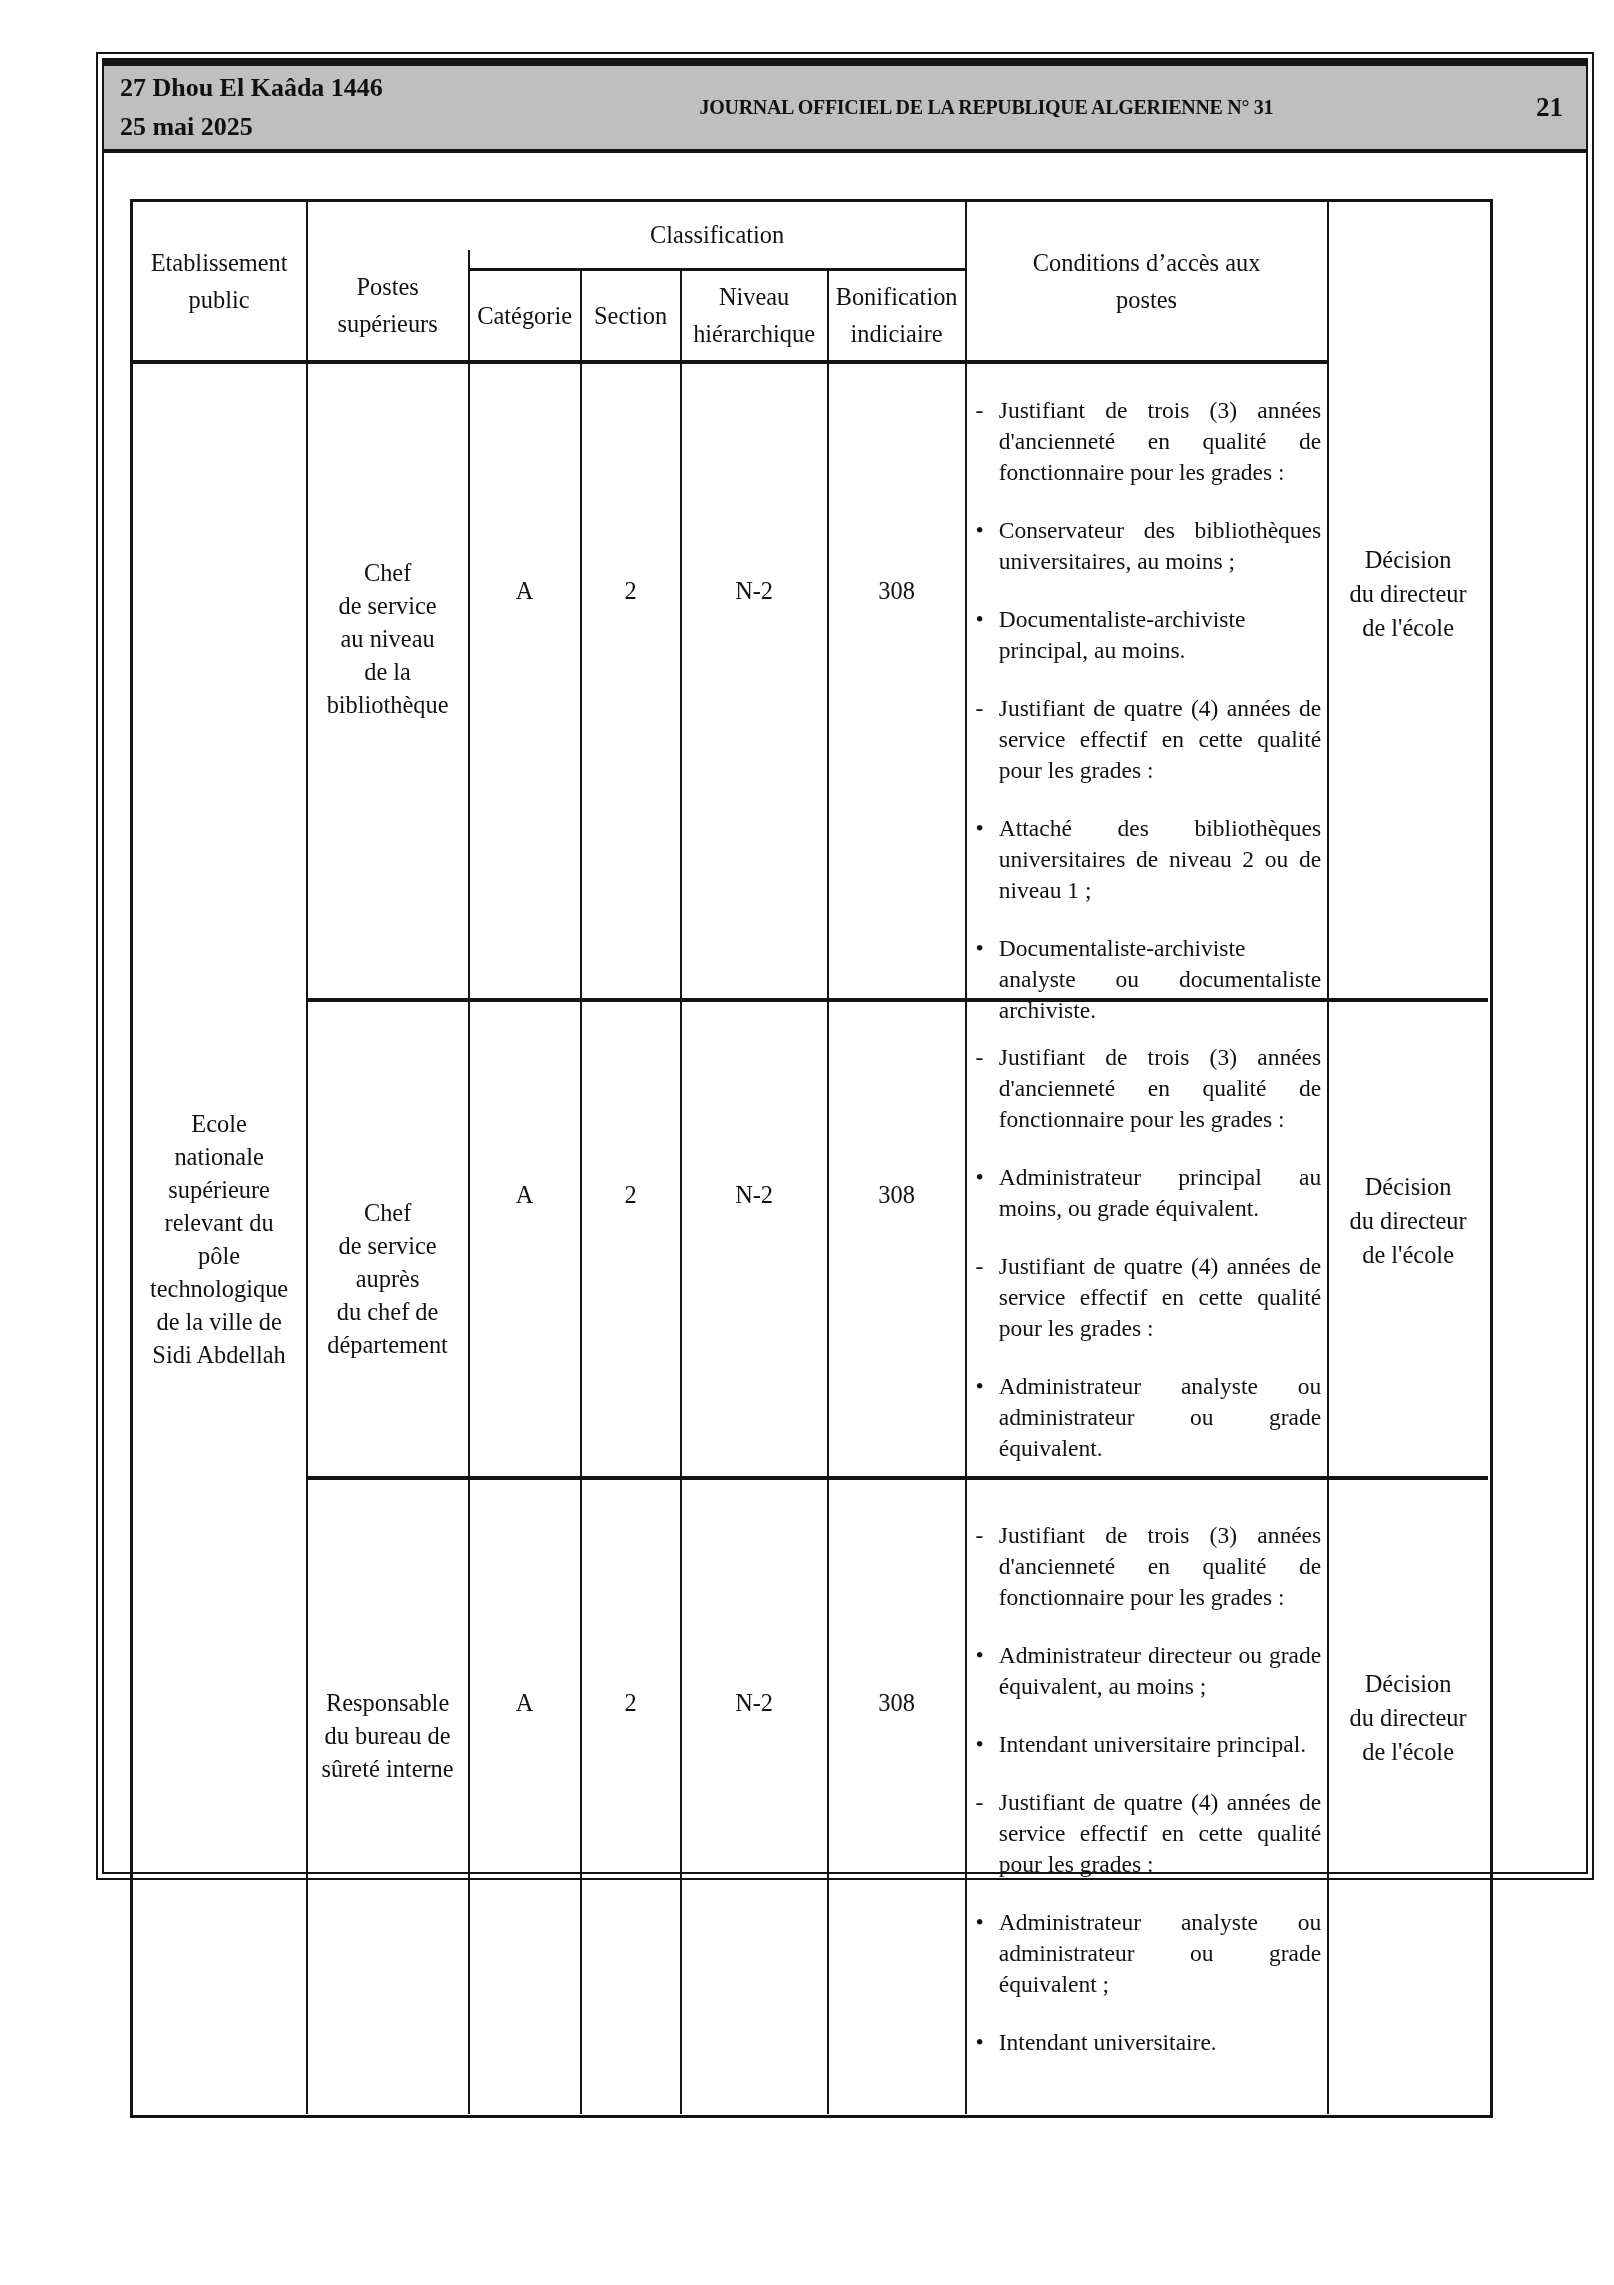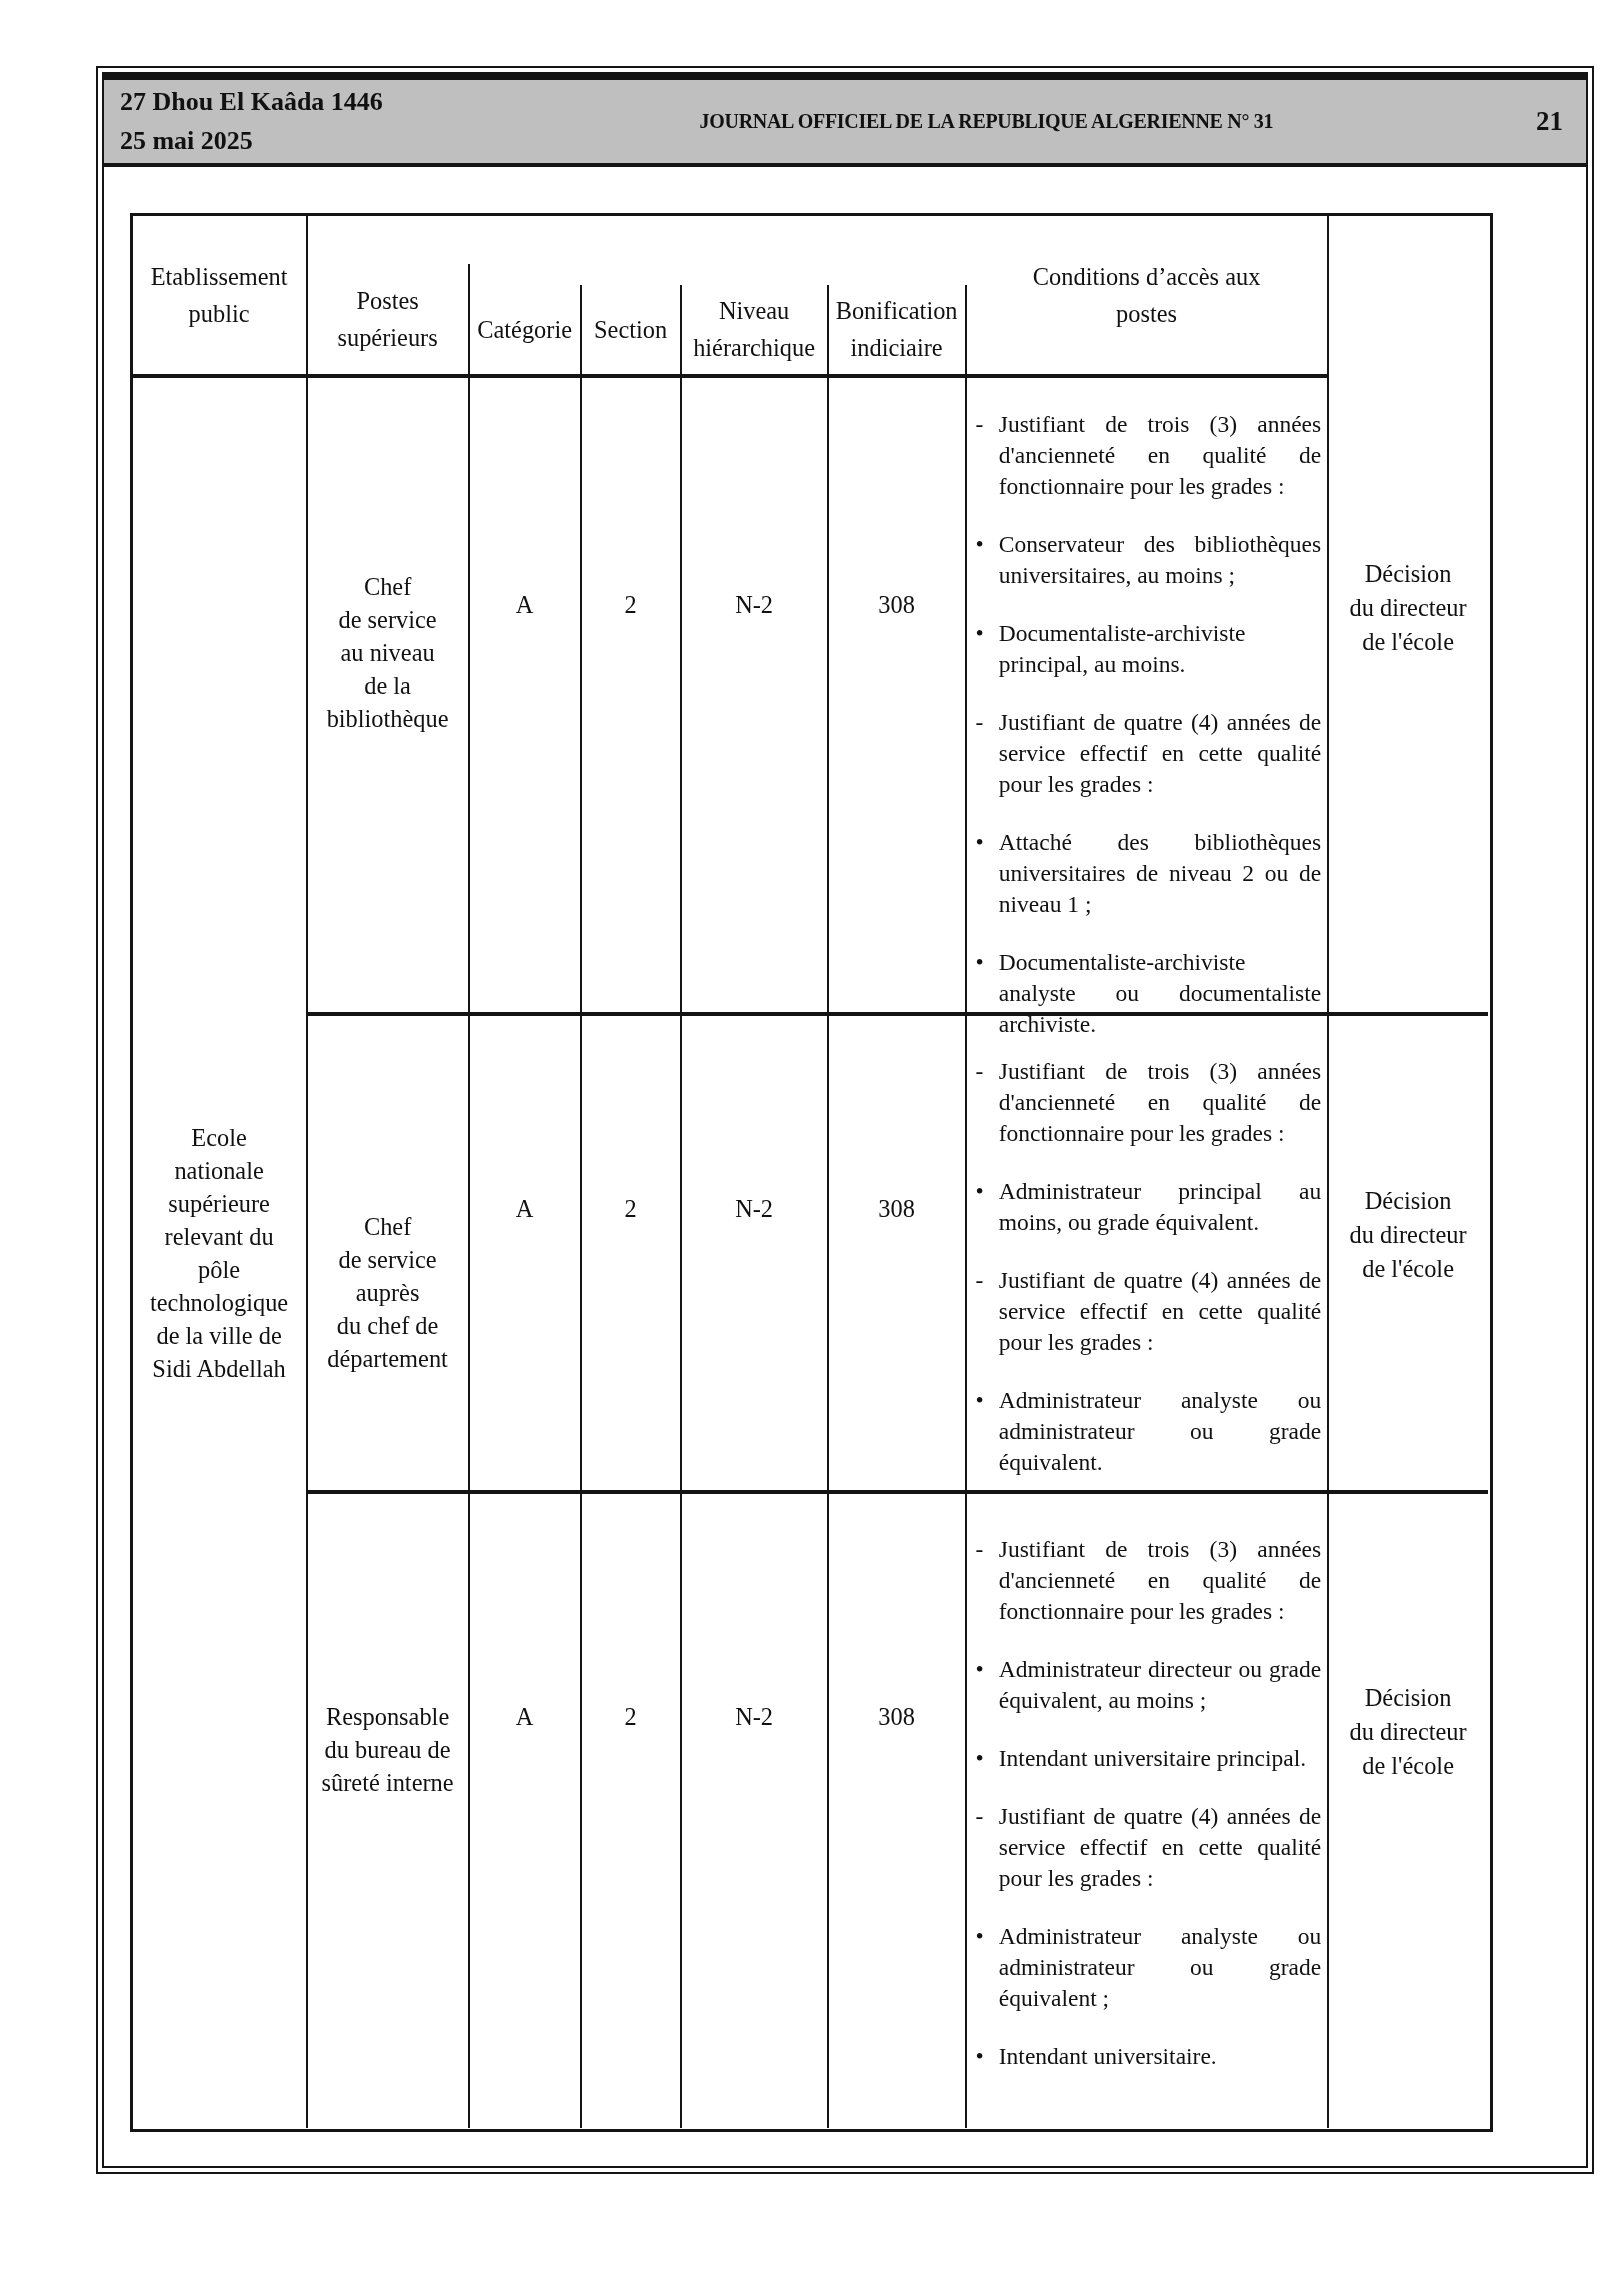--- a/index.html
+++ b/index.html
@@ -1,20 +1,20 @@
 <!DOCTYPE html>
 <html style="font-size:14.5px"><head>
 <meta charset="utf-8">
 <style>
   html,body{margin:0;padding:0;background:#ffffff;}
   body{font-family:"Liberation Serif","DejaVu Serif",serif;color:#111;}
   .page{position:relative;width:1615px;height:2285px;background:#fff;overflow:hidden;}
 
   
-  .frame-outer{position:absolute;left:96px;top:66px;width:1498px;height:2108px;
+  .frame-outer{position:absolute;left:96px;top:52px;width:1498px;height:1828px;
     border:2.7px solid #141414;box-sizing:border-box;}
   .frame-inner{position:absolute;left:3.6px;top:3.6px;right:3.6px;bottom:3.6px;
     border:2.7px solid #141414;box-sizing:border-box;background:#fff;}
 
   
   .band{position:absolute;left:0;top:0;right:0;height:93px;background:#bfbfbf;
     border-top:6.3px solid #141414;border-bottom:4.5px solid #141414;box-sizing:border-box;
     display:flex;align-items:center;}
   .band .dates{width:362px;padding-left:16.3px;font-weight:bold;font-size:26px;line-height:39px;}
   .band .jtitle{flex:1;text-align:center;font-weight:bold;font-size:20px;letter-spacing:-0.3px;}
@@ -73,20 +73,23 @@
       </div>
 
       <div class="tbl">
 
         <div class="cell hdr br bb h-etab">
             <span style="max-width:154px">Etablissement public</span>
           </div>
         <div class="cell hdr br bb h-postes">
             <span style="max-width:136px">Postes supérieurs</span>
           </div>
+        <div class="cell hdr br bb4 h-class">
+            <span>Classification</span>
+          </div>
         <div class="cell hdr br bb h-cat">
             <span>Catégorie</span>
           </div>
         <div class="cell hdr br bb h-sec">
             <span>Section</span>
           </div>
         <div class="cell hdr br bb h-niv">
             <span style="max-width:136px">Niveau hiérarchique</span>
           </div>
         <div class="cell hdr br bb h-bon">

